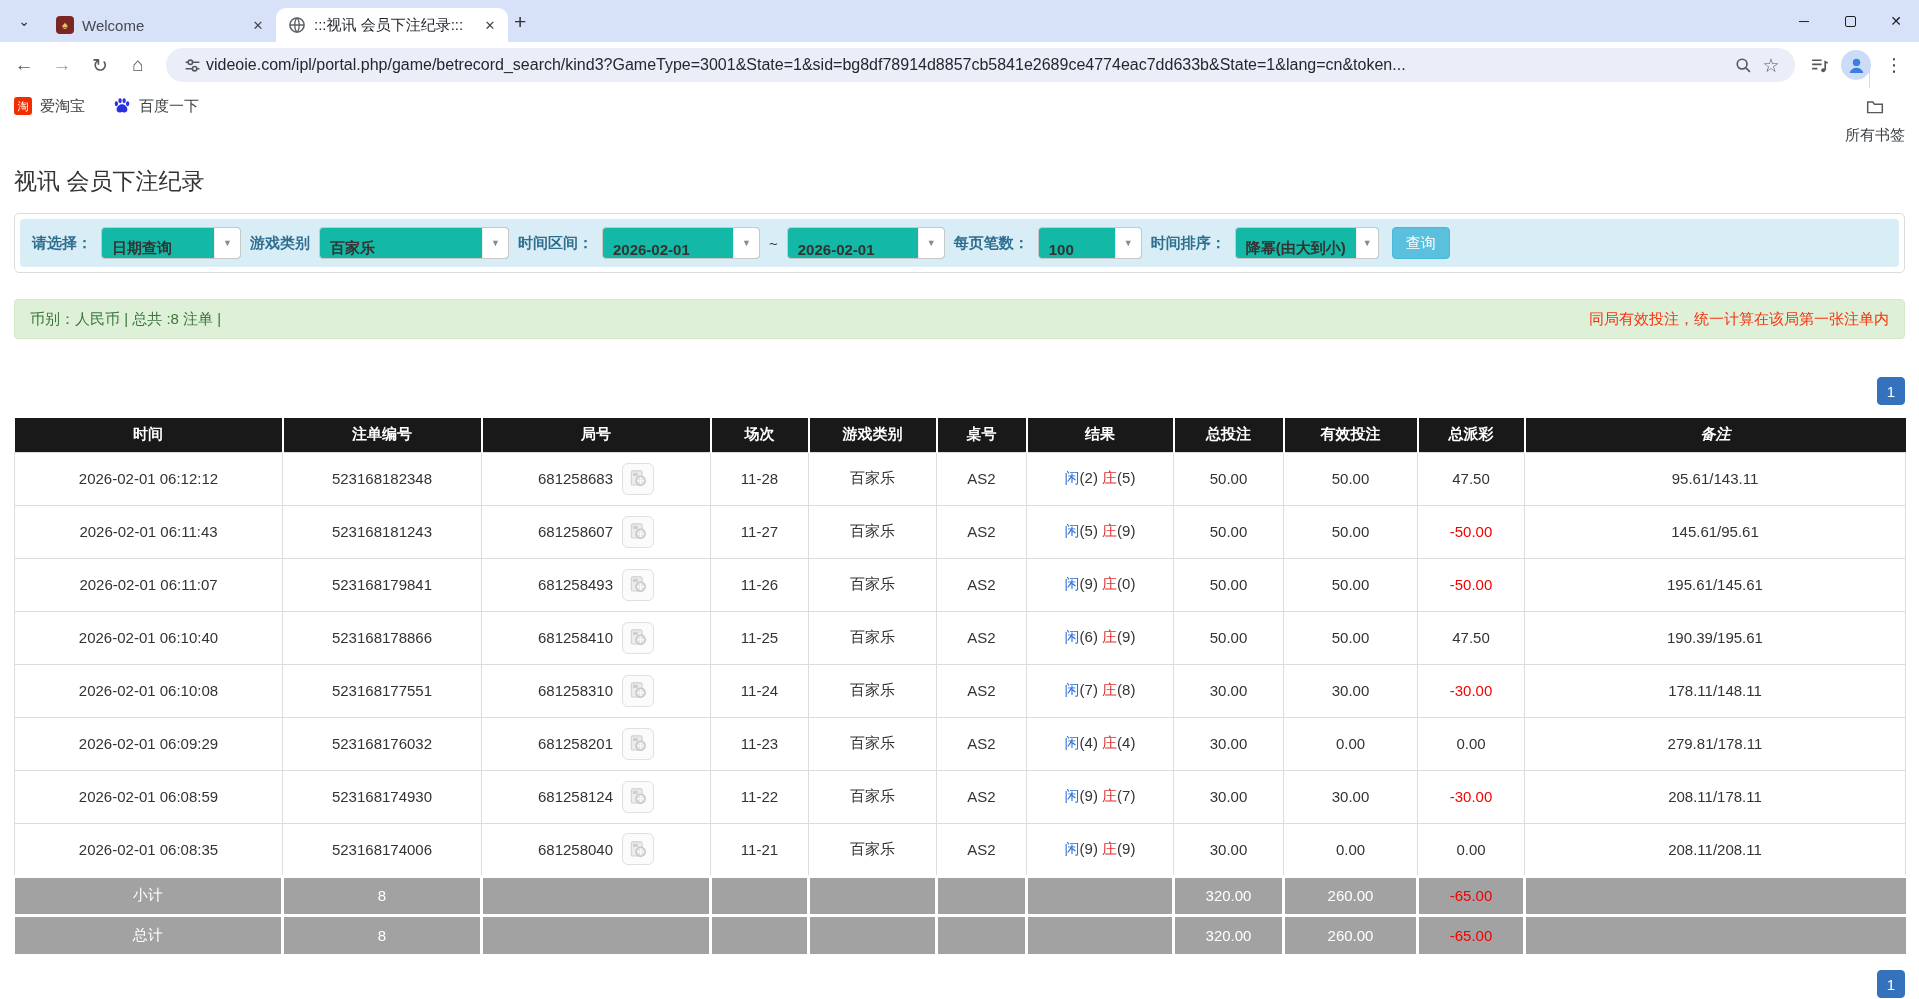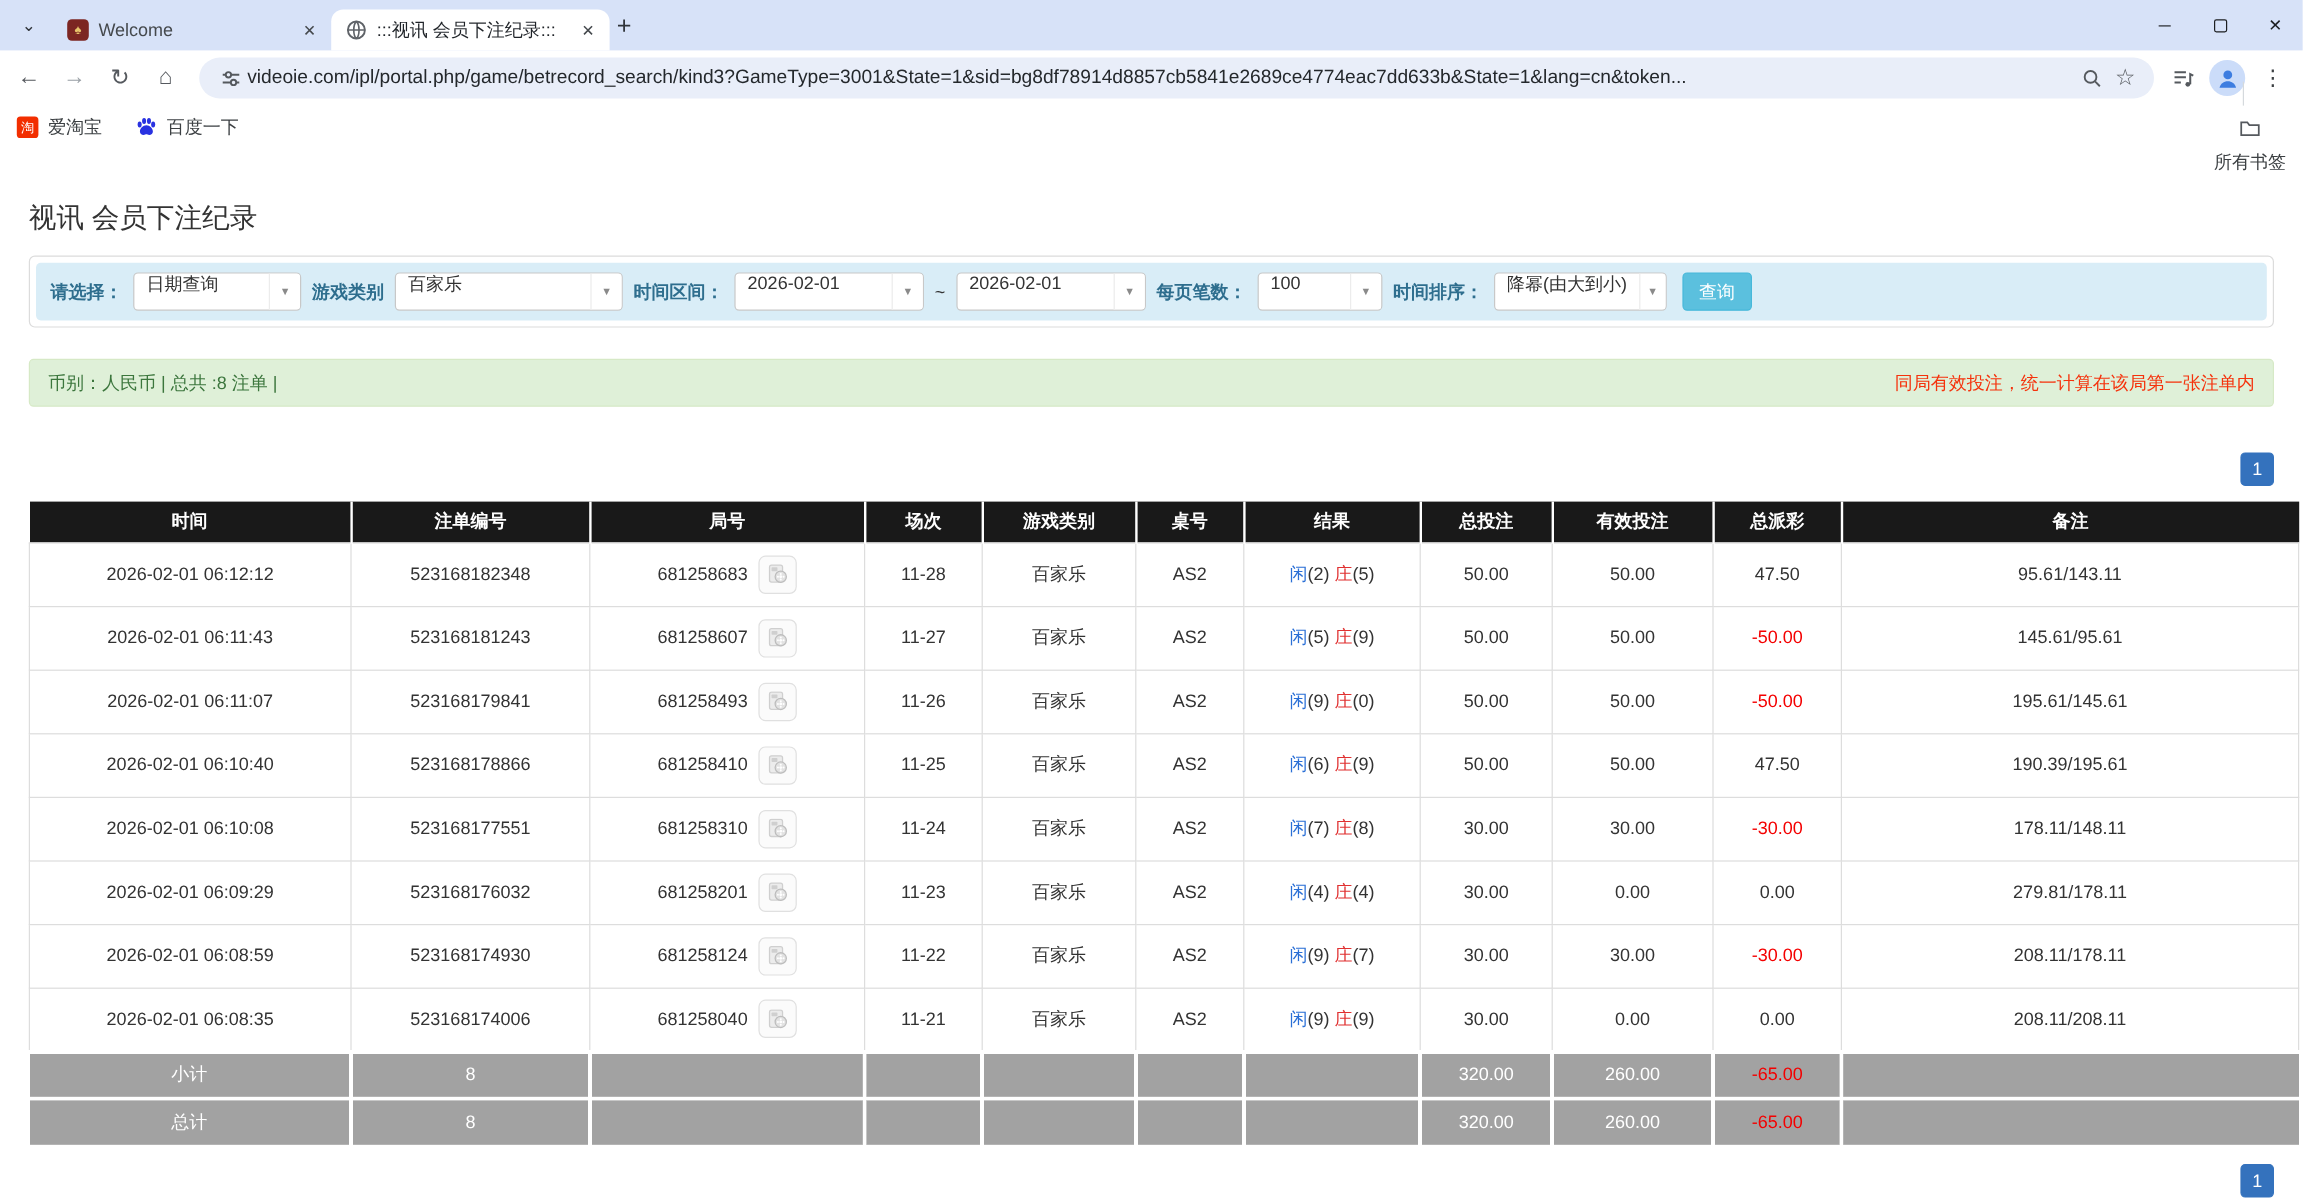--- a/index.html
+++ b/index.html
@@ -37,28 +37,28 @@
   .menu-btn { border:none; background:transparent; font-size:18px; color:#3c4043; width:30px; cursor:pointer; }
 
   .bookmarks { height:36px; background:#fff; display:flex; align-items:center; padding:0 14px; font-size:15px; color:#3c4043; }
   .bm-item { display:flex; align-items:center; gap:8px; margin-right:28px; cursor:pointer; }
   .bm-taobao { width:18px; height:18px; background:#f22e00; border-radius:3px; color:#fff; font-size:11px;
     display:flex; align-items:center; justify-content:center; }
   .bm-right { margin-left:auto; display:flex; align-items:center; gap:10px; cursor:pointer;flex-direction:column; }
   .bm-sep { width:1px; height:20px; background:#d5d9dd; margin-right:12px; }
 
   
-  .page { padding:0 24px; background:#fff; }
+  .page { padding:0 14px; background:#fff; }
   .page-title { font-size:23px; font-weight:500; color:#333; margin:42px 0 16px; }
 
   .filter-panel { border:1px solid #dcdcdc; border-radius:5px; background:#fff; padding:5px; }
   .filter-bar { background:#d9edf7; border-radius:4px; padding:8px 12px; display:flex; align-items:center; gap:9px; }
   .f-label { color:#2e6e8e; font-weight:bold; font-size:15px; white-space:nowrap; }
-  .combo { background:#ffffff; border:1px solid #c8c8c8; border-radius:4px; height:32px; display:flex;
-    align-items:flex-start; overflow:hidden; cursor:pointer; }
+  .combo { background:#14b8a6; border:1px solid #c8c8c8; border-radius:4px; height:32px; display:flex;
+    align-items:flex-end; overflow:hidden; cursor:pointer;font-weight:bold; }
   .combo-text { flex:1; padding:0 10px; font-size:15px; color:#333; white-space:nowrap; }
   .combo-arrow { width:26px; align-self:stretch; display:flex; align-items:center; justify-content:center;
     color:#8a8a8a; font-size:9px; border-left:1px solid #ececec; background:#fff; }
   .w135{width:140px;} .w185{width:190px;} .w155{width:158px;} .w100{width:104px;} .w160{width:144px;}
   .tilde { color:#333; font-size:15px; }
   .btn-search { background:#5bc0de; border:1px solid #46b8da; color:#fff; border-radius:4px; height:32px;
     padding:0 13px; font-size:15px; cursor:pointer; margin-left:4px; }
 
   .summary-bar { margin-top:26px; background:#dff0d8; border:1px solid #d6e9c6; border-radius:4px; height:40px;
     display:flex; align-items:center; justify-content:space-between; padding:0 15px; font-size:15px; }
@@ -67,21 +67,21 @@
 
   .pager { display:flex; justify-content:flex-end; }
   .pager.top { margin:38px 0 13px; }
   .pager.bottom { margin:16px 0 0; }
   .page-btn { min-width:28px; height:28px; background:#3472bd; border:1px solid #3472bd; color:#fff;
     border-radius:4px; display:flex; align-items:center; justify-content:center; font-size:15px; cursor:pointer; }
 
   table.records { width:1891px; border-collapse:collapse; table-layout:fixed; }
   .records thead th { background:#191919; color:#fff; font-weight:bold; font-size:15px; height:34px;
     border-right:2px solid #fff; }
-  .records thead th:last-child { border-right:none; }
+  .records thead th:last-child { border-right:none;font-style:italic; }
   .records tbody td { border:1px solid #ddd; text-align:center; font-size:15px; color:#333; height:53px;
     padding:4px 6px; background:#fff; overflow:hidden; white-space:nowrap; }
   .round-wrap { display:flex; align-items:center; justify-content:center; gap:9px; }
   .video-btn { width:32px; height:32px; background:#fbfbfb; border:1px solid #e0e0e0; border-radius:6px;
     display:flex; align-items:center; justify-content:center; cursor:pointer; }
   .cell-link { color:#2a6fd6; cursor:pointer; }
   .res-blue { color:#2a6fd6; }
   .res-red { color:#e03030; }
   .neg { color:#f40000 !important; }
 

